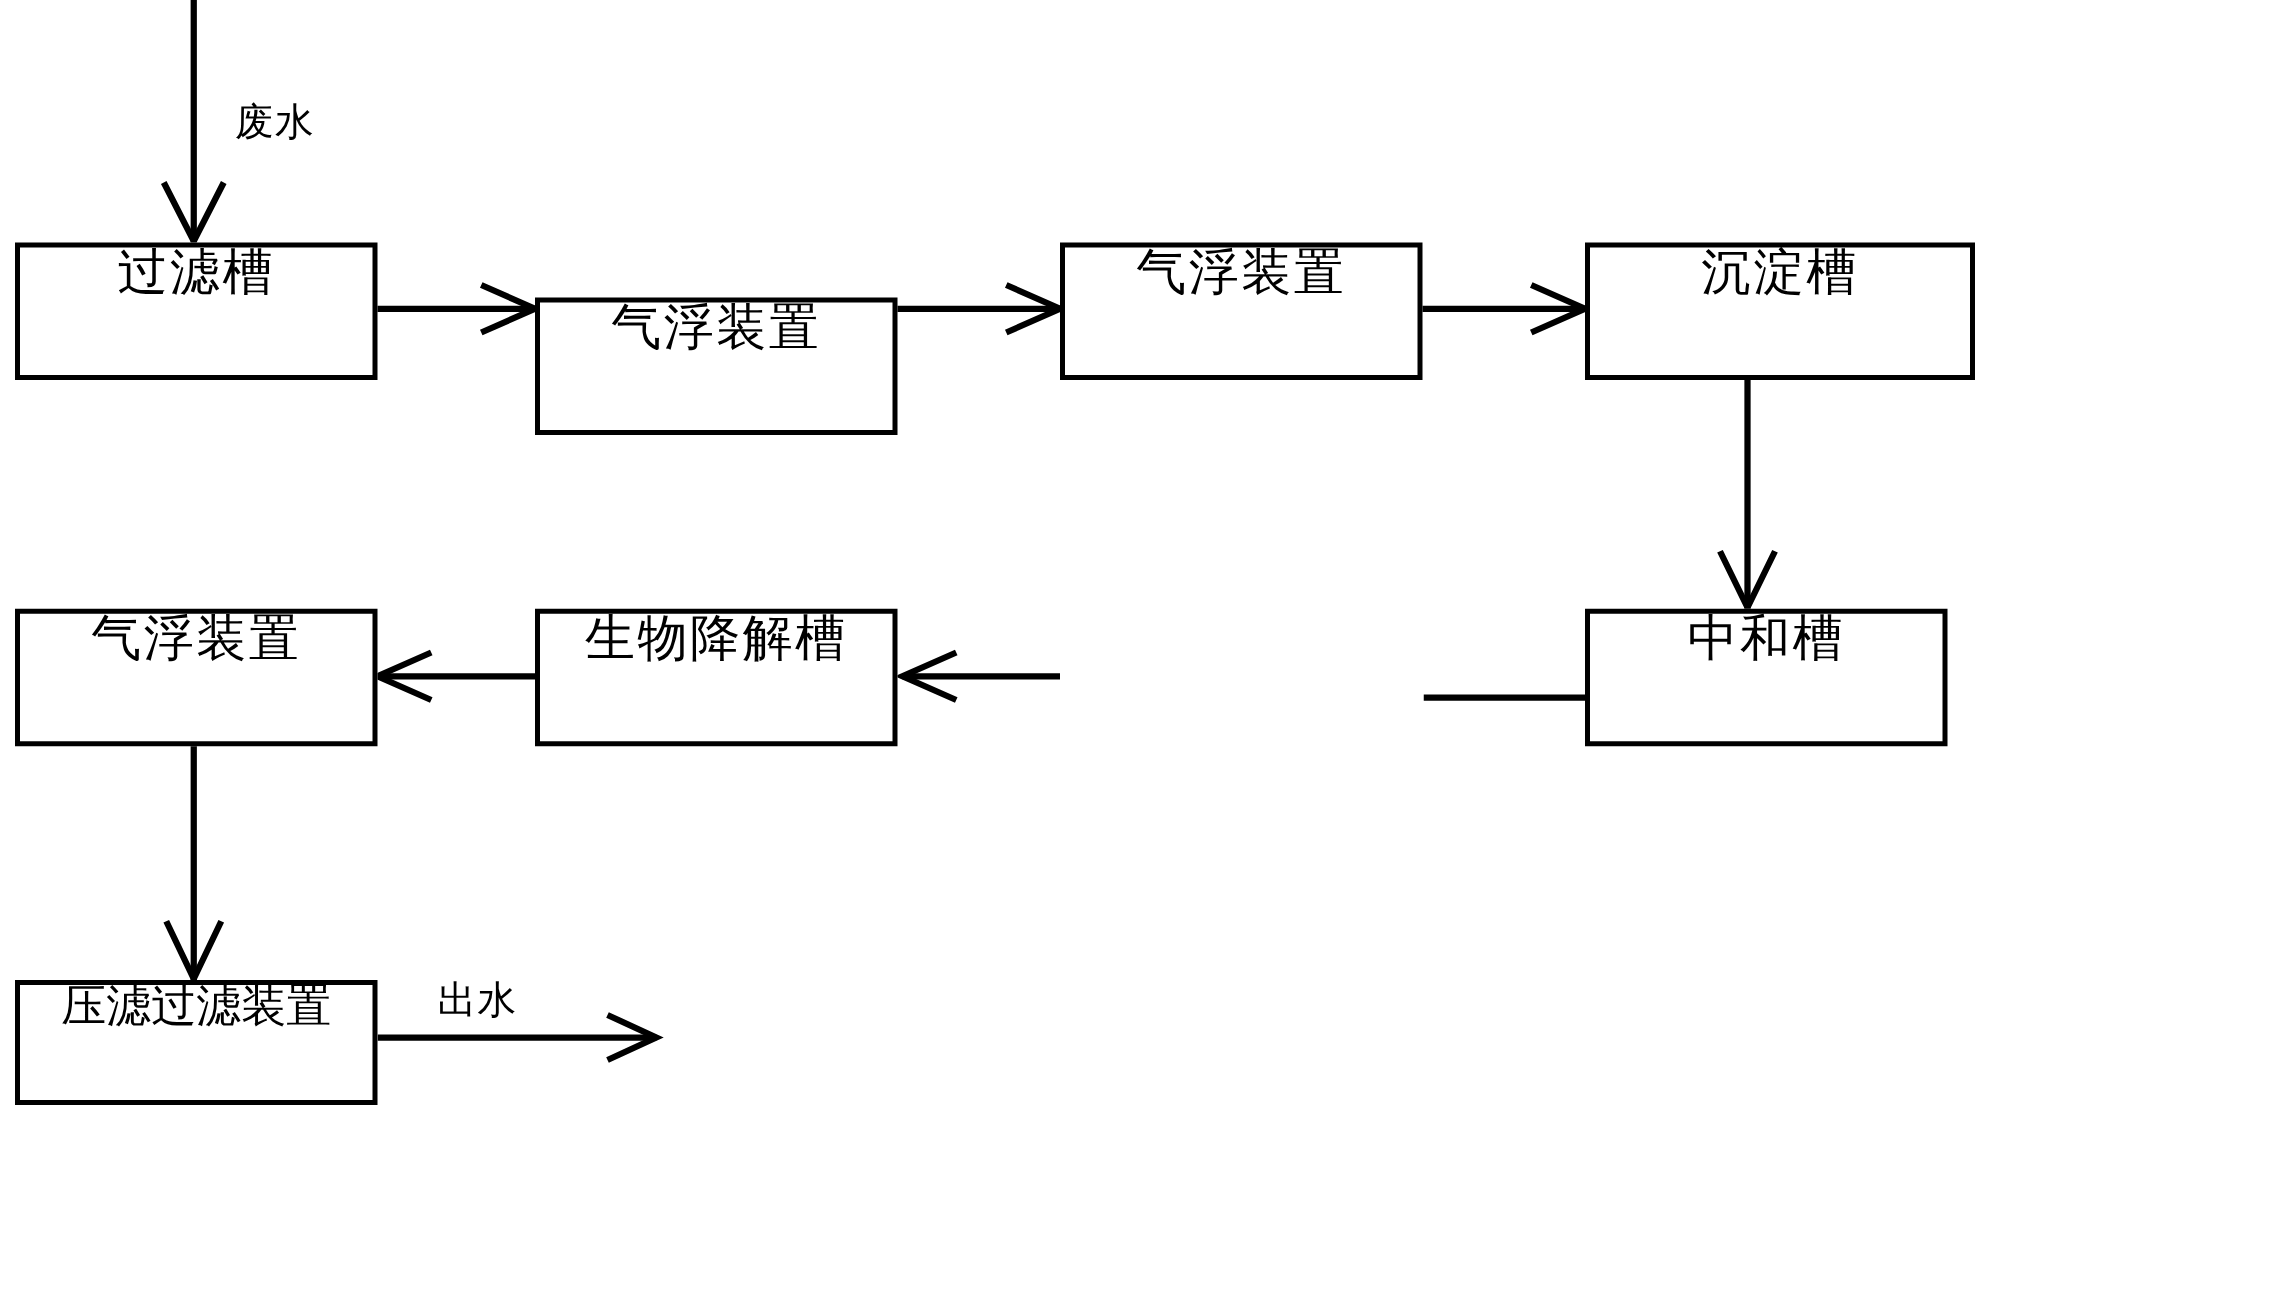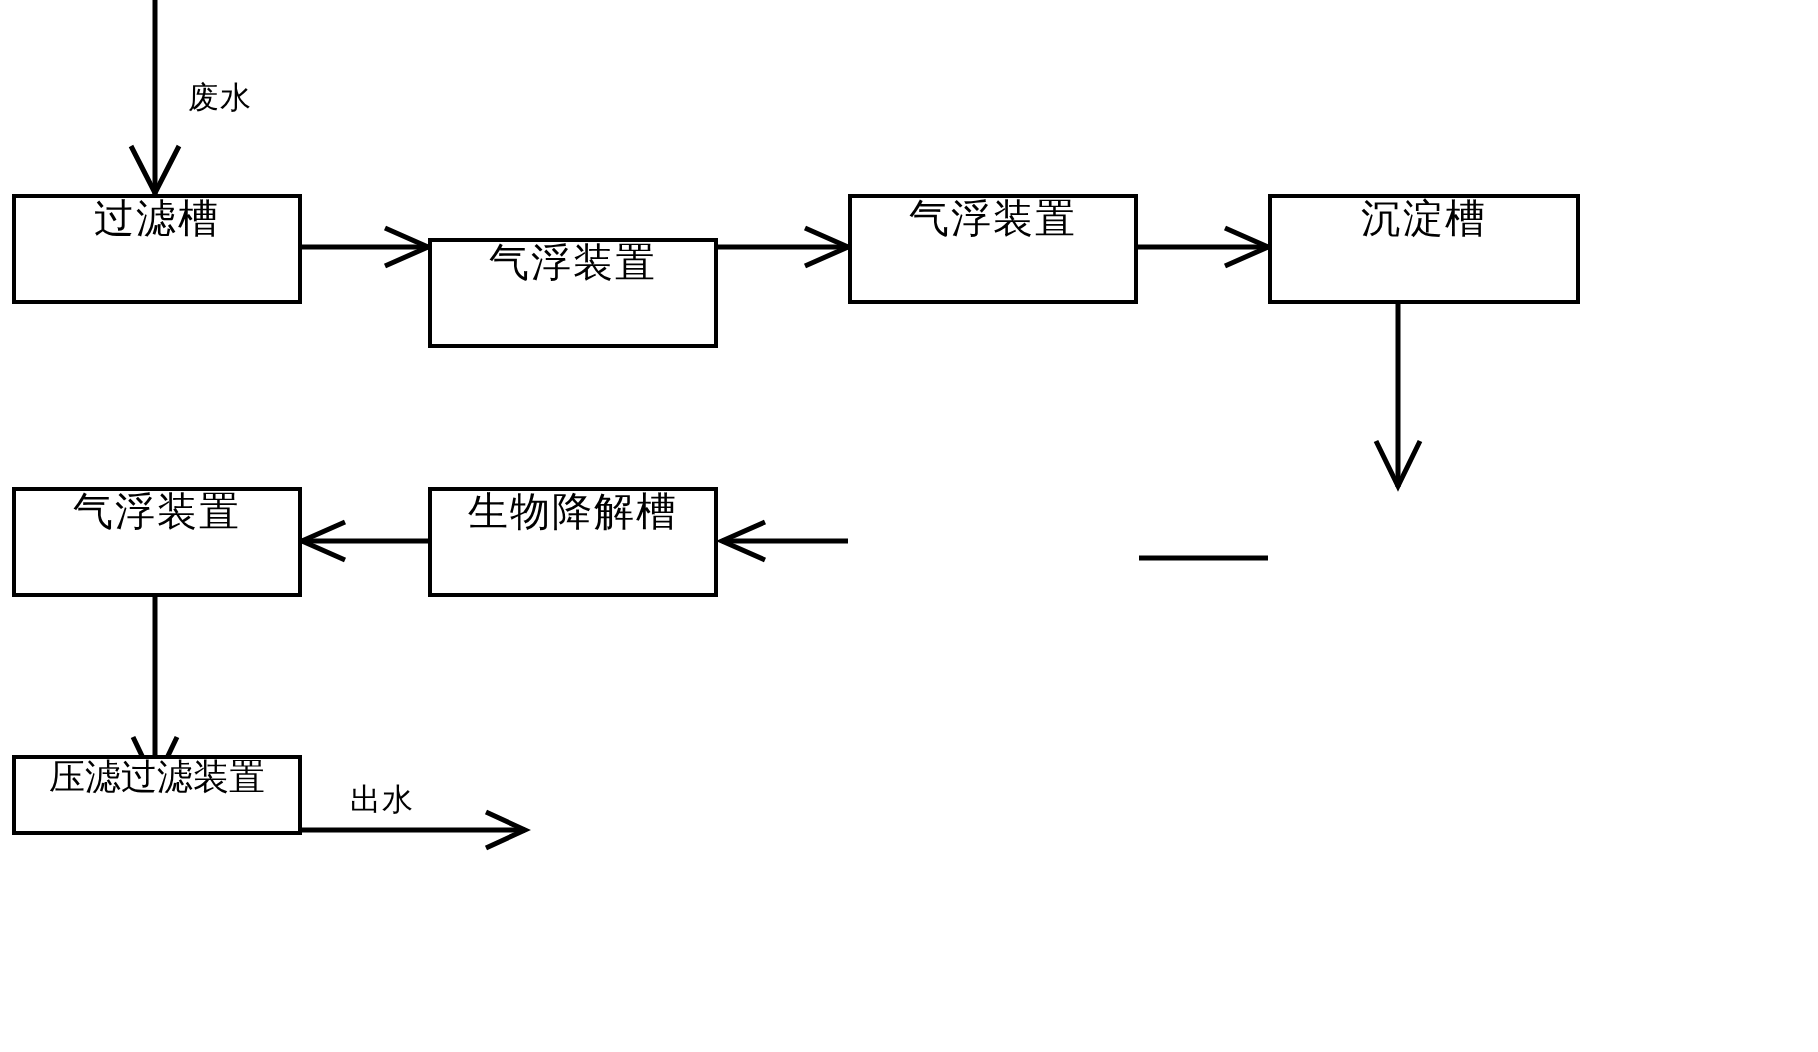--- a/index.html
+++ b/index.html
@@ -134,22 +134,25 @@
 
   <div class="node" style="left:12px; top:487px; width:290px; height:110px;">
     <span class="node-label">气浮装置</span>
   </div>
 
   <div class="node" style="left:428px; top:487px; width:290px; height:110px;">
     <span class="node-label">生物降解槽</span>
   </div>
 
 
+  <div class="node" style="left:1268px; top:487px; width:290px; height:110px;">
+    <span class="node-label">中和槽</span>
+  </div>
 
-  <div class="node" style="left:12px; top:755px; width:290px; height:80px;">
+  <div class="node" style="left:12px; top:784px; width:290px; height:100px;">
     <span class="node-label" style="font-size:36px; letter-spacing:0px;">压滤过滤装置</span>
   </div>
 
   <div class="edge-label" style="left:188px; top:82px;">废水</div>
 
   <div class="edge-label" style="left:350px; top:784px;">出水</div>
 
 </div>
 
 </body></html>

